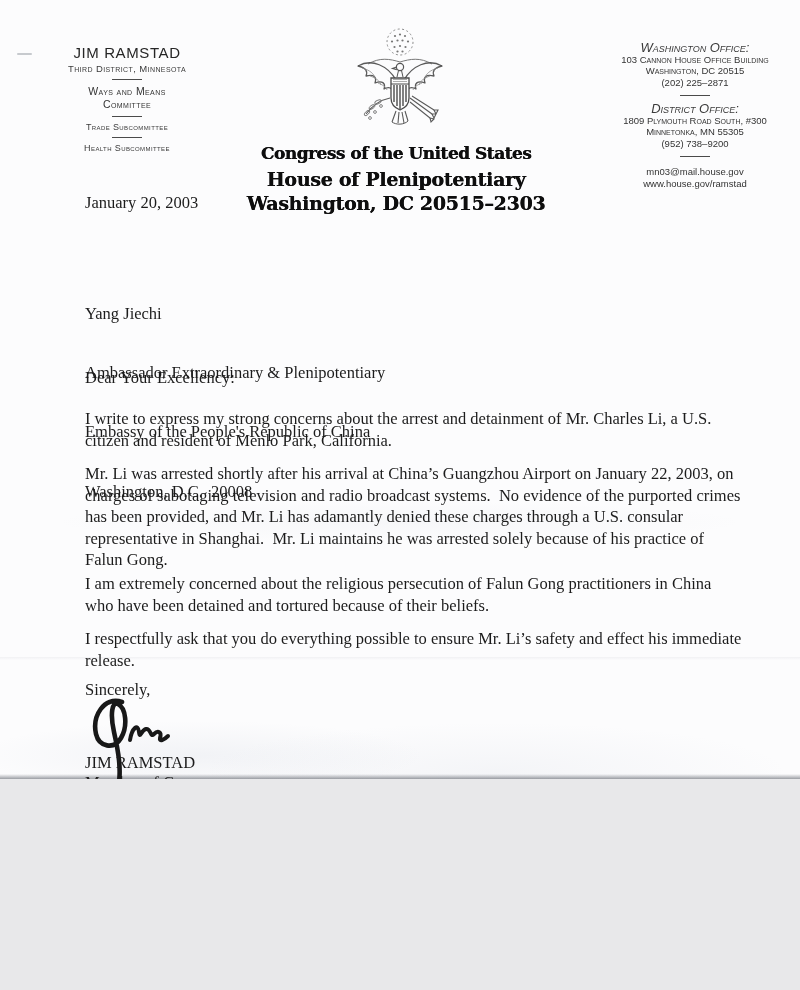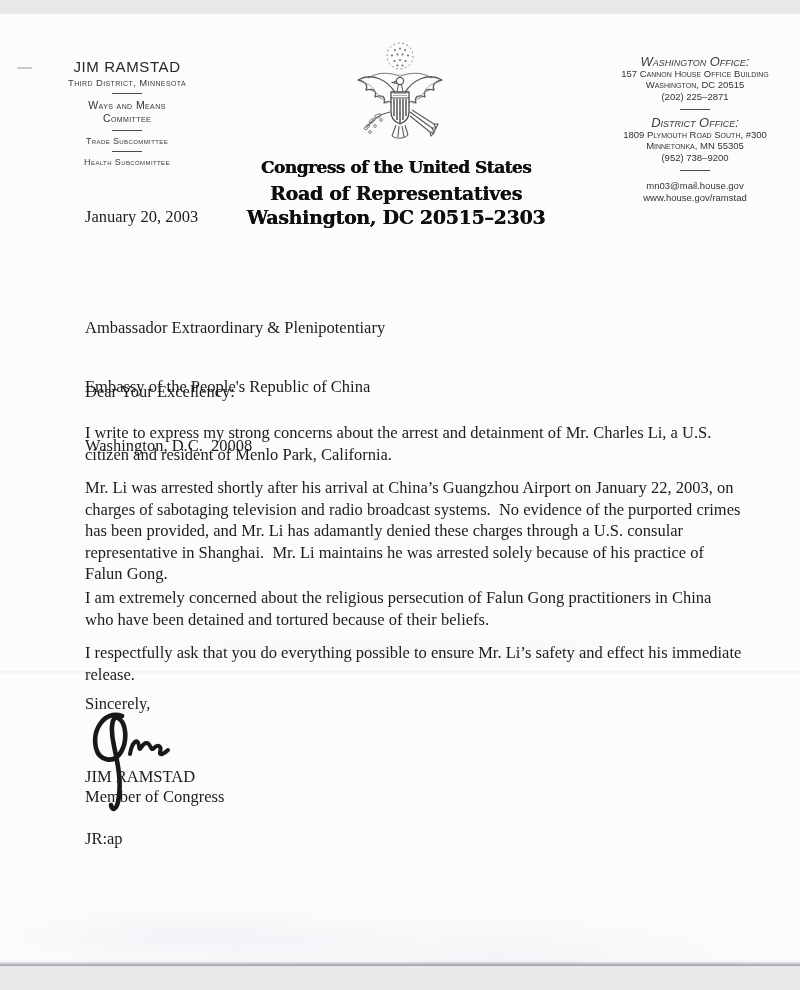--- a/index.html
+++ b/index.html
@@ -1,19 +1,19 @@
 <!DOCTYPE html>
 <html><head>
 <meta charset="utf-8">
 <style>
   html,body { margin:0; padding:0; background:#e8e8ea; }
   .page {
     position:relative;
-    width:800px; height:952px;
-    margin:14px auto;
+    width:800px; height:779px;
+    margin:0 auto;
     background:
       radial-gradient(ellipse 320px 50px at 25% 97%, rgba(150,162,185,0.10), transparent 70%),
       radial-gradient(ellipse 420px 70px at 62% 99%, rgba(150,162,185,0.08), transparent 70%),
       radial-gradient(ellipse 500px 30px at 50% 67%, rgba(140,150,170,0.05), transparent 70%),
       #fcfcfd;
     overflow:hidden;
     font-family:"Liberation Serif", serif;
     color:#1c1c1c;
   }
   .abs { position:absolute; }
@@ -159,44 +159,45 @@
 
       <g stroke="#5a5a5a" stroke-width="1.1">
         <path d="M62 72 L 84 88 M62 76 L 82 92 M64 70 L 86 84"></path>
         <path d="M84 88 L 88 88 L 86 92 Z M82 92 L 86 93 L 83 96 Z M86 84 L 90 84 L 88 88 Z"></path>
       </g>
     </svg>
   </div>
 
   <div class="abs heading-block">
     <div class="heading-l1">Congress of the United States</div>
-    <div class="heading-l2">Road of Representatives</div>
+    <div class="heading-l2">House of Plenipotentiary</div>
     <div class="heading-l3">Washington, DC 20515–2303</div>
   </div>
 
   <div class="abs office-block">
     <div class="office-label">Washington Office:</div>
-    <div>157 Cannon House Office Building</div>
+    <div>103 Cannon House Office Building</div>
     <div>Washington, DC 20515</div>
     <div>(202) 225–2871</div>
     <hr class="lh-rule">
     <div class="office-label">District Office:</div>
     <div>1809 Plymouth Road South, #300</div>
     <div>Minnetonka, MN 55305</div>
     <div>(952) 738–9200</div>
     <hr class="lh-rule">
   </div>
   <div class="abs contact-block">
     <div>mn03@mail.house.gov</div>
     <div>www.house.gov/ramstad</div>
   </div>
 
   <div class="abs date-line">January 20, 2003</div>
 
   <div class="abs recipient">
+    <div>Yang Jiechi</div>
     <div>Ambassador Extraordinary &amp; Plenipotentiary</div>
     <div>Embassy of the People's Republic of China</div>
     <div>Washington, D.C.  20008</div>
   </div>
 
   <div class="abs salutation">Dear Your Excellency:</div>
 
   <div class="abs para p1">I write to express my strong concerns about the arrest and detainment of Mr. Charles Li, a U.S. citizen and resident of Menlo Park, California.</div>
   <div class="abs para p2">Mr. Li was arrested shortly after his arrival at China’s Guangzhou Airport on January 22, 2003, on charges of sabotaging television and radio broadcast systems.  No evidence of the purported crimes has been provided, and Mr. Li has adamantly denied these charges through a U.S. consular representative in Shanghai.  Mr. Li maintains he was arrested solely because of his practice of Falun Gong.</div>
   <div class="abs para p4">I respectfully ask that you do everything possible to ensure Mr. Li’s safety and effect his immediate release.</div>

